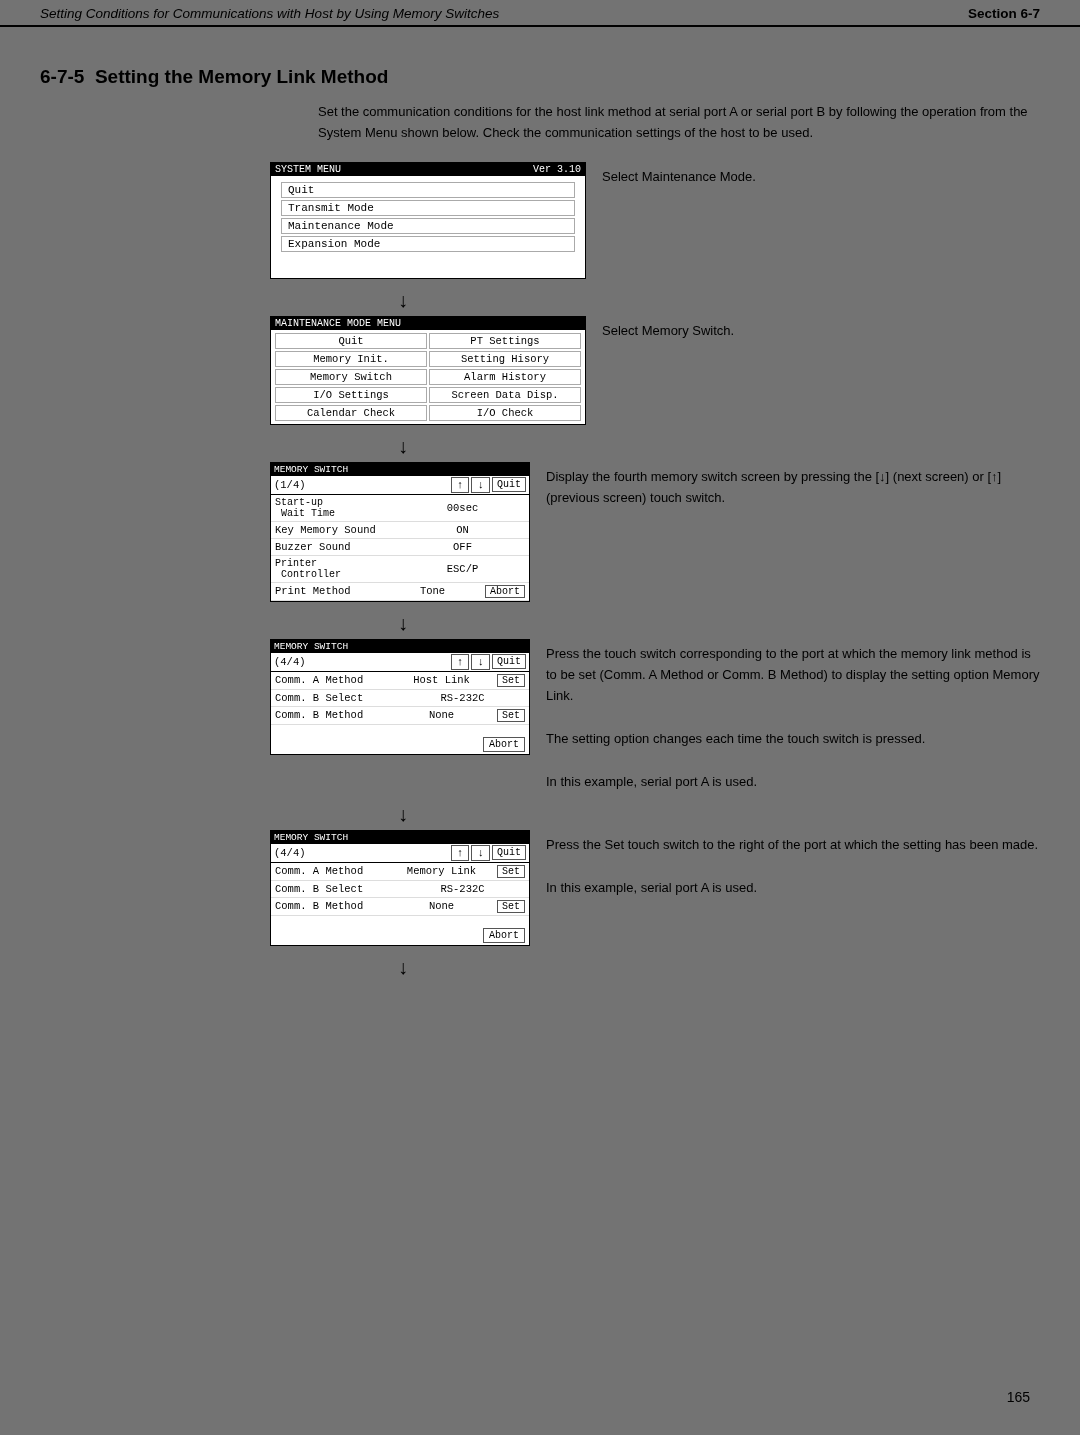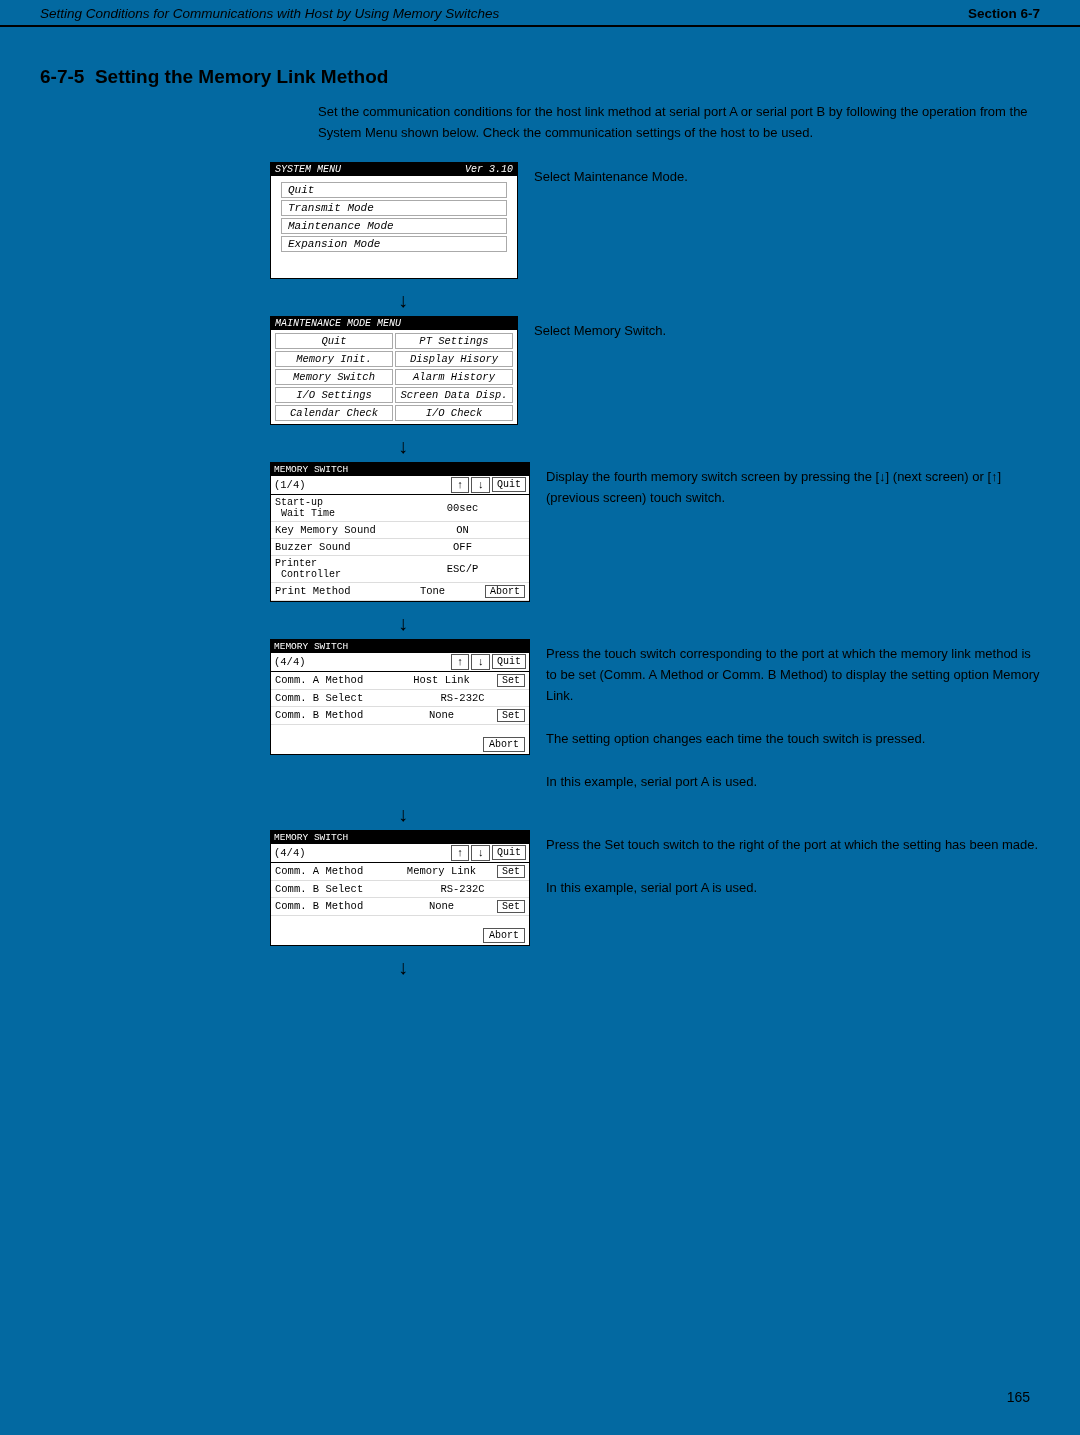--- a/index.html
+++ b/index.html
@@ -10,21 +10,21 @@
       color: #000;
       width: 1080px;
       min-height: 1435px;
       position: relative;
     }
 
     .page-container {
       width: 1080px;
       min-height: 1435px;
       padding: 0;
-      background: #0369a1;
+      background: #737373;
     }
 
     
     .page-header {
       display: flex;
       justify-content: space-between;
       align-items: baseline;
       border-bottom: 2px solid #000;
       padding: 6px 40px 4px 40px;
       margin-bottom: 18px;
@@ -70,28 +70,27 @@
     .diagram-row {
       display: flex;
       flex-direction: row;
       align-items: flex-start;
       width: 100%;
       margin-bottom: 6px;
     }
 
     
     .screen-box {
-      width: 248px;
+      width: 316px;
       flex-shrink: 0;
       margin-left: 230px;
       border: 1.5px solid #000;
       font-family: 'Courier New', monospace;
       font-size: 11px;
       background: #fff;
-      font-style: italic;
     }
 
     .screen-title-bar {
       background: #000;
       color: #fff;
       font-size: 10px;
       padding: 1px 4px;
       font-family: 'Courier New', monospace;
       display: flex;
       justify-content: space-between;
@@ -287,21 +286,21 @@
 
     <div class="diagram-row">
       <div class="screen-box">
         <div class="screen-title-bar">
           <span>MAINTENANCE MODE MENU</span>
         </div>
         <div class="menu-grid">
           <div class="menu-grid-item">Quit</div>
           <div class="menu-grid-item">PT Settings</div>
           <div class="menu-grid-item">Memory Init.</div>
-          <div class="menu-grid-item">Display Hisory</div>
+          <div class="menu-grid-item">Setting Hisory</div>
           <div class="menu-grid-item">Memory Switch</div>
           <div class="menu-grid-item">Alarm History</div>
           <div class="menu-grid-item">I/O Settings</div>
           <div class="menu-grid-item">Screen Data Disp.</div>
           <div class="menu-grid-item">Calendar Check</div>
           <div class="menu-grid-item">I/O Check</div>
         </div>
       </div>
       <div class="description-text">Select Memory Switch.</div>
     </div>

